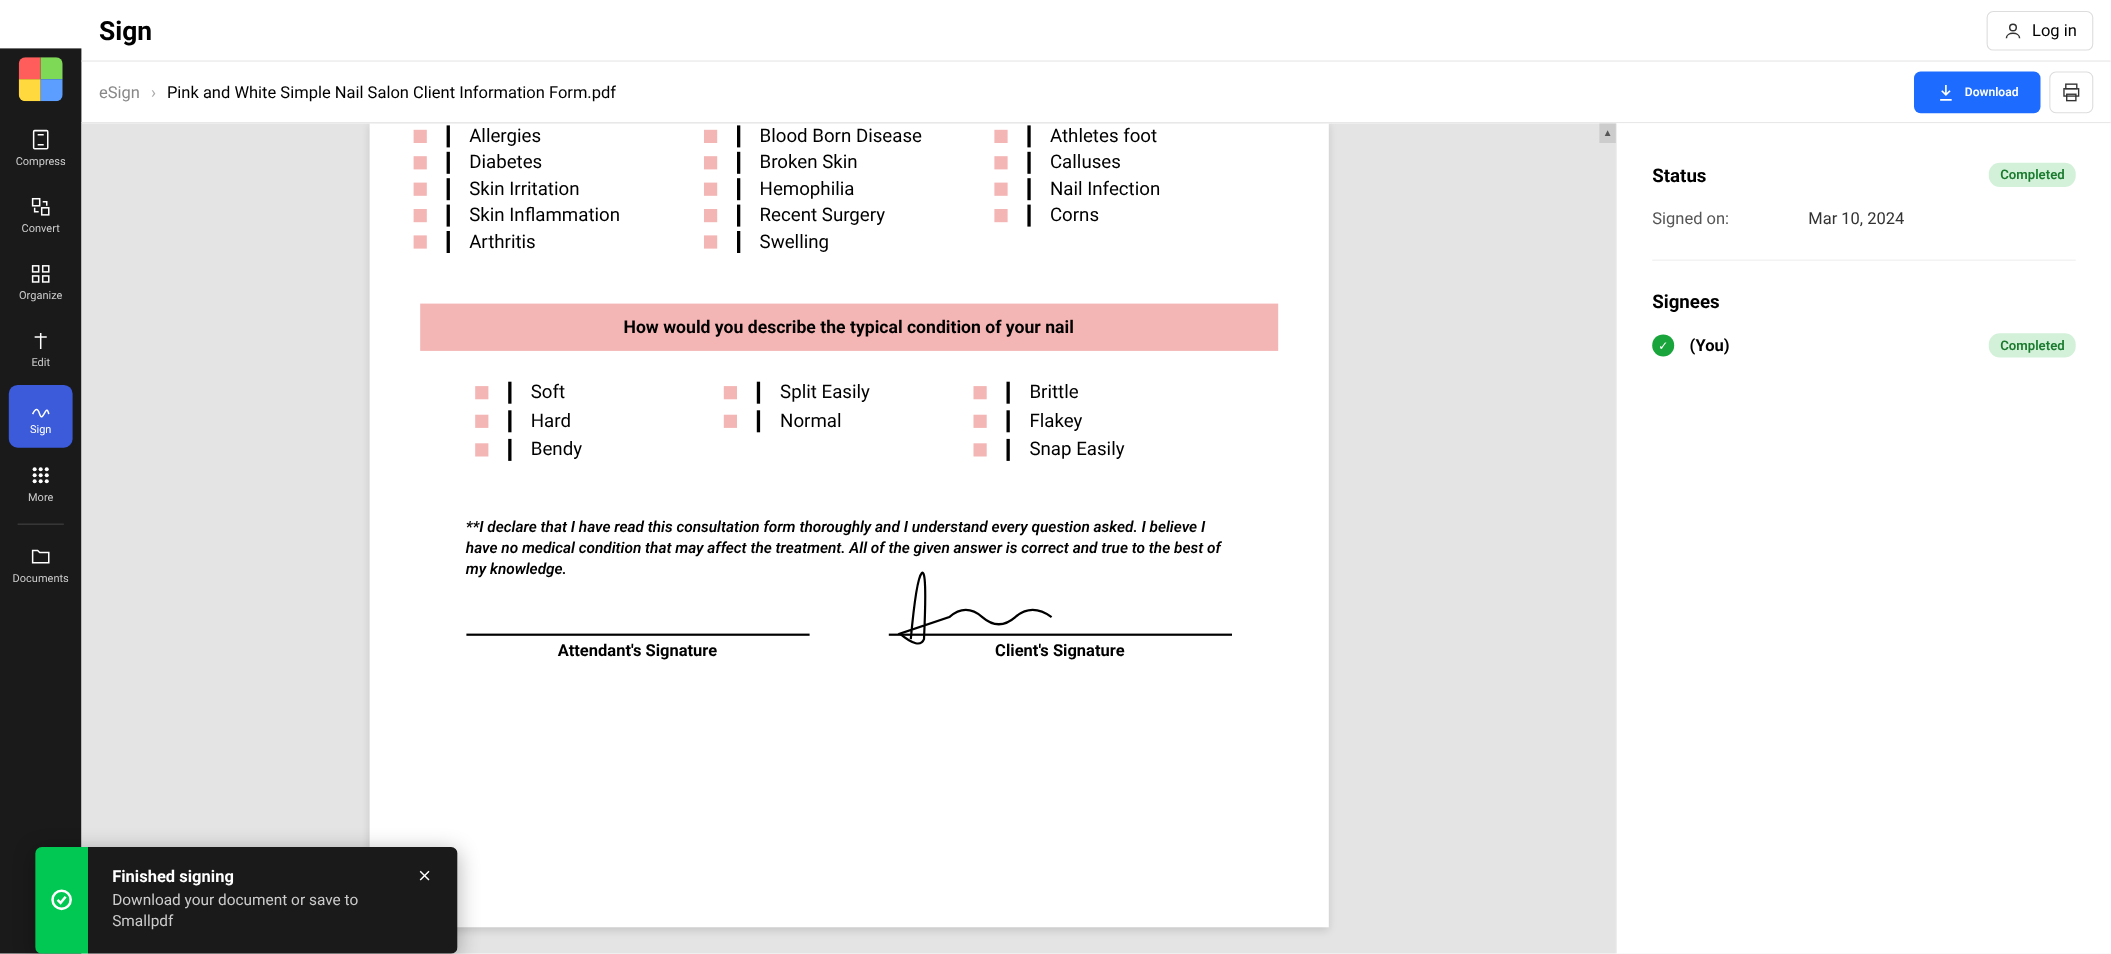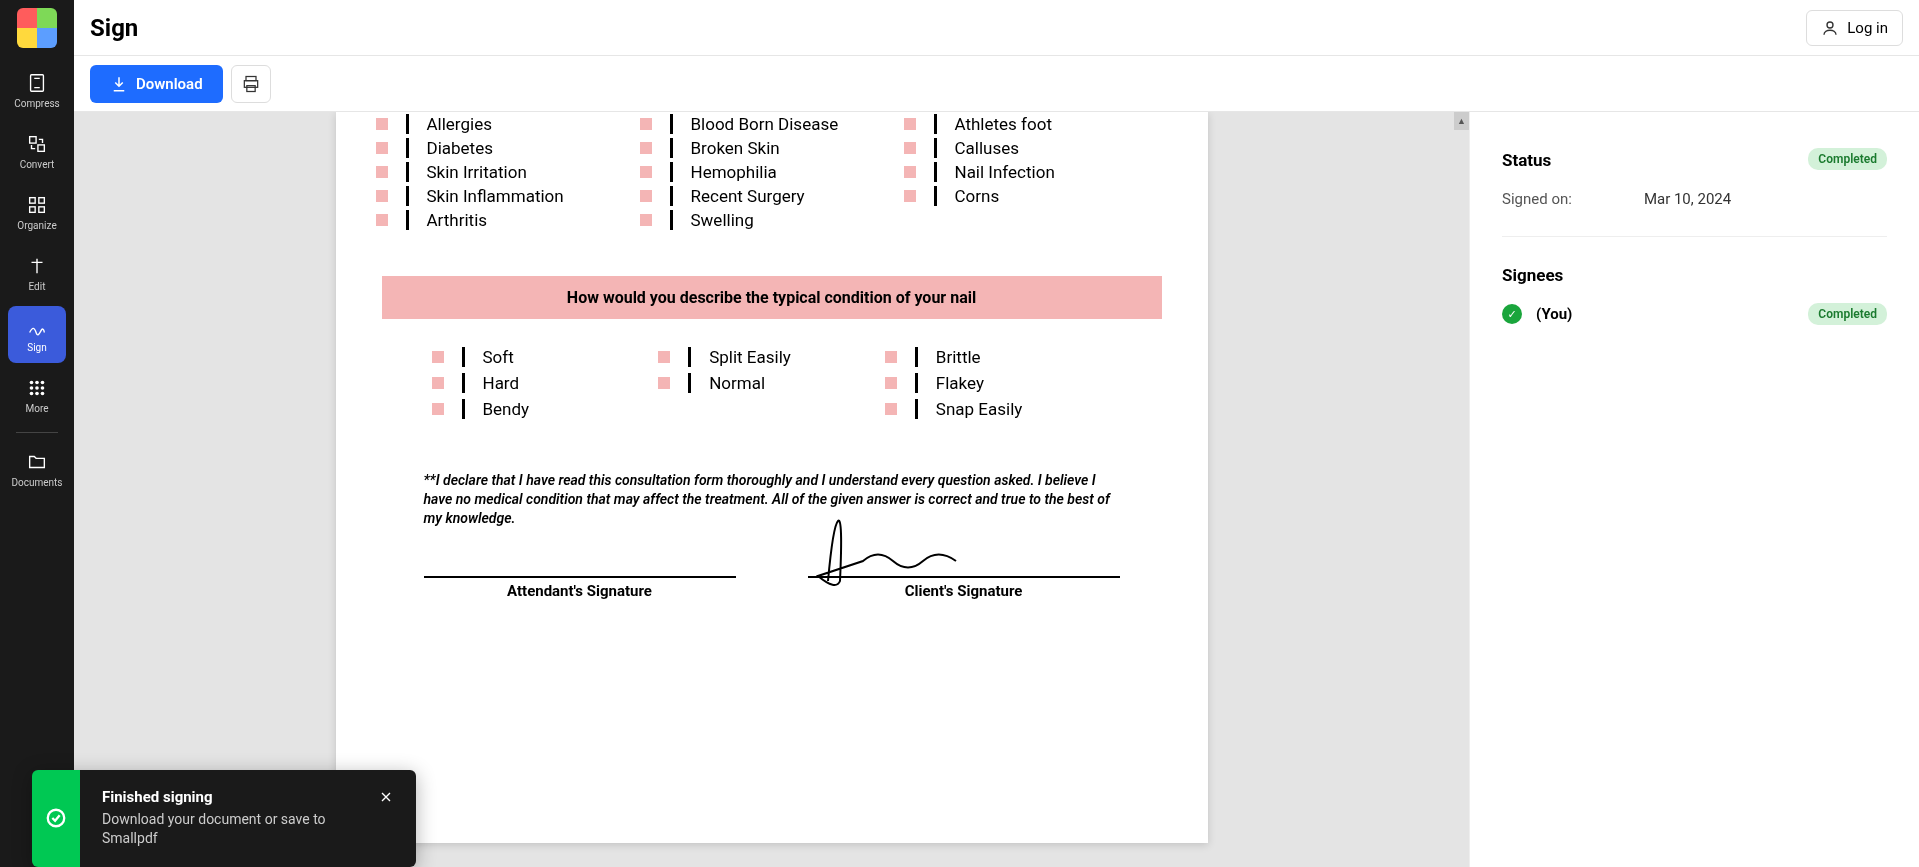--- a/index.html
+++ b/index.html
@@ -1,41 +1,41 @@
 <!DOCTYPE html>
 <html><head>
 <meta charset="utf-8">
 <style>
 * { margin: 0; padding: 0; box-sizing: border-box; font-family: -apple-system, BlinkMacSystemFont, "Segoe UI", Roboto, sans-serif; }
 body { background: #fff; overflow: hidden; }
 .app { display: flex; height: 867px; width: 1919px; }
 
 
-.sidebar { width: 74px; background: #1a1a1a; display: flex; flex-direction: column; align-items: center; padding-top: 8px; }
+.sidebar { width: 74px; background: #1a1a1a; display: flex; flex-direction: column; align-items: center; padding-top: 8px; margin-top: 44px; }
 .logo { width: 40px; height: 40px; border-radius: 6px; display: grid; grid-template-columns: 1fr 1fr; grid-template-rows: 1fr 1fr; overflow: hidden; margin-bottom: 12px; }
 .logo div:nth-child(1){background:#ff5c5c}.logo div:nth-child(2){background:#7ed957}.logo div:nth-child(3){background:#ffd93d}.logo div:nth-child(4){background:#5c9eff}
 .nav-item { width: 58px; display: flex; flex-direction: column; align-items: center; color: #fff; padding: 10px 0; cursor: pointer; border-radius: 8px; margin: 2px 0; }
 .nav-item.active { background: #3b5bdb; }
 .nav-item svg { width: 22px; height: 22px; }
 .nav-label { font-size: 10px; margin-top: 4px; color: #ccc; }
 .nav-item.active .nav-label { color: #fff; }
 .nav-divider { width: 42px; height: 1px; background: #444; margin: 6px 0; }
 
 
 .main { flex: 1; display: flex; flex-direction: column; }
 .topbar { height: 56px; display: flex; align-items: center; justify-content: space-between; padding: 0 16px; border-bottom: 1px solid #e6e6e6; }
 .page-title { font-size: 24px; font-weight: 700; }
 .login-btn { border: 1px solid #ddd; border-radius: 6px; padding: 8px 14px; display: flex; align-items: center; gap: 8px; font-size: 15px; cursor: pointer; }
 
 .crumbbar { height: 56px; display: flex; align-items: center; justify-content: space-between; padding: 0 16px; border-bottom: 1px solid #e6e6e6; }
 .crumbs { display: flex; align-items: center; gap: 10px; font-size: 15px; }
 .crumb-root { color: #888; }
 .crumb-sep { color: #aaa; }
 .toolbar-right { display: flex; gap: 8px; }
-.download-btn { background: #1e6cff; color: #fff; border: none; border-radius: 6px; padding: 10px 20px; font-size: 15px; font-weight: 600; display: flex; align-items: center; gap: 8px; cursor: pointer; }
+.download-btn { background: #1e6cff; color: #fff; border: none; border-radius: 6px; padding: 10px 20px; font-size: 11px; font-weight: 600; display: flex; align-items: center; gap: 8px; cursor: pointer; }
 .print-btn { border: 1px solid #ddd; background: #fff; border-radius: 6px; width: 40px; display: flex; align-items: center; justify-content: center; cursor: pointer; }
 
 .workspace { flex: 1; display: flex; overflow: hidden; }
 .doc-viewer { flex: 1; background: #e4e4e4; overflow-y: auto; display: flex; justify-content: center; padding-top: 0; position: relative; }
 .doc-page { width: 872px; background: #fff; box-shadow: 0 2px 8px rgba(0,0,0,.15); padding: 0 0 46px 0; margin-bottom: 24px; }
 .scroll-up { position: absolute; right: 0; top: 0; width: 15px; height: 18px; background: #ccc; display:flex;align-items:center;justify-content:center;font-size:9px;color:#555; }
 
 
 .cond-grid { padding: 0 40px; }
 .cond-row { display: grid; grid-template-columns: 1fr 1fr 1fr; }
@@ -156,20 +156,25 @@
       <div class="login-btn">
         <svg width="18" height="18" viewBox="0 0 24 24" fill="none" stroke="#333" stroke-width="1.8">
             <circle cx="12" cy="8" r="4"></circle>
             <path d="M4 21c0-4 4-6 8-6s8 2 8 6"></path>
           </svg>
         <span>Log in</span>
       </div>
     </div>
 
     <div class="crumbbar">
+      <div class="crumbs">
+        <span class="crumb-root">eSign</span>
+        <span class="crumb-sep">›</span>
+        <span>Pink and White Simple Nail Salon Client Information Form.pdf</span>
+      </div>
       <div class="toolbar-right">
         <button class="download-btn">
           <svg width="18" height="18" viewBox="0 0 24 24" fill="none" stroke="#fff" stroke-width="2">
               <path d="M12 3v12m-5-5l5 5 5-5M5 21h14"></path>
             </svg>
           <span>Download</span>
         </button>
         <button class="print-btn">
           <svg width="20" height="20" viewBox="0 0 24 24" fill="none" stroke="#333" stroke-width="1.5">
               <rect x="6" y="3" width="12" height="5"></rect>

